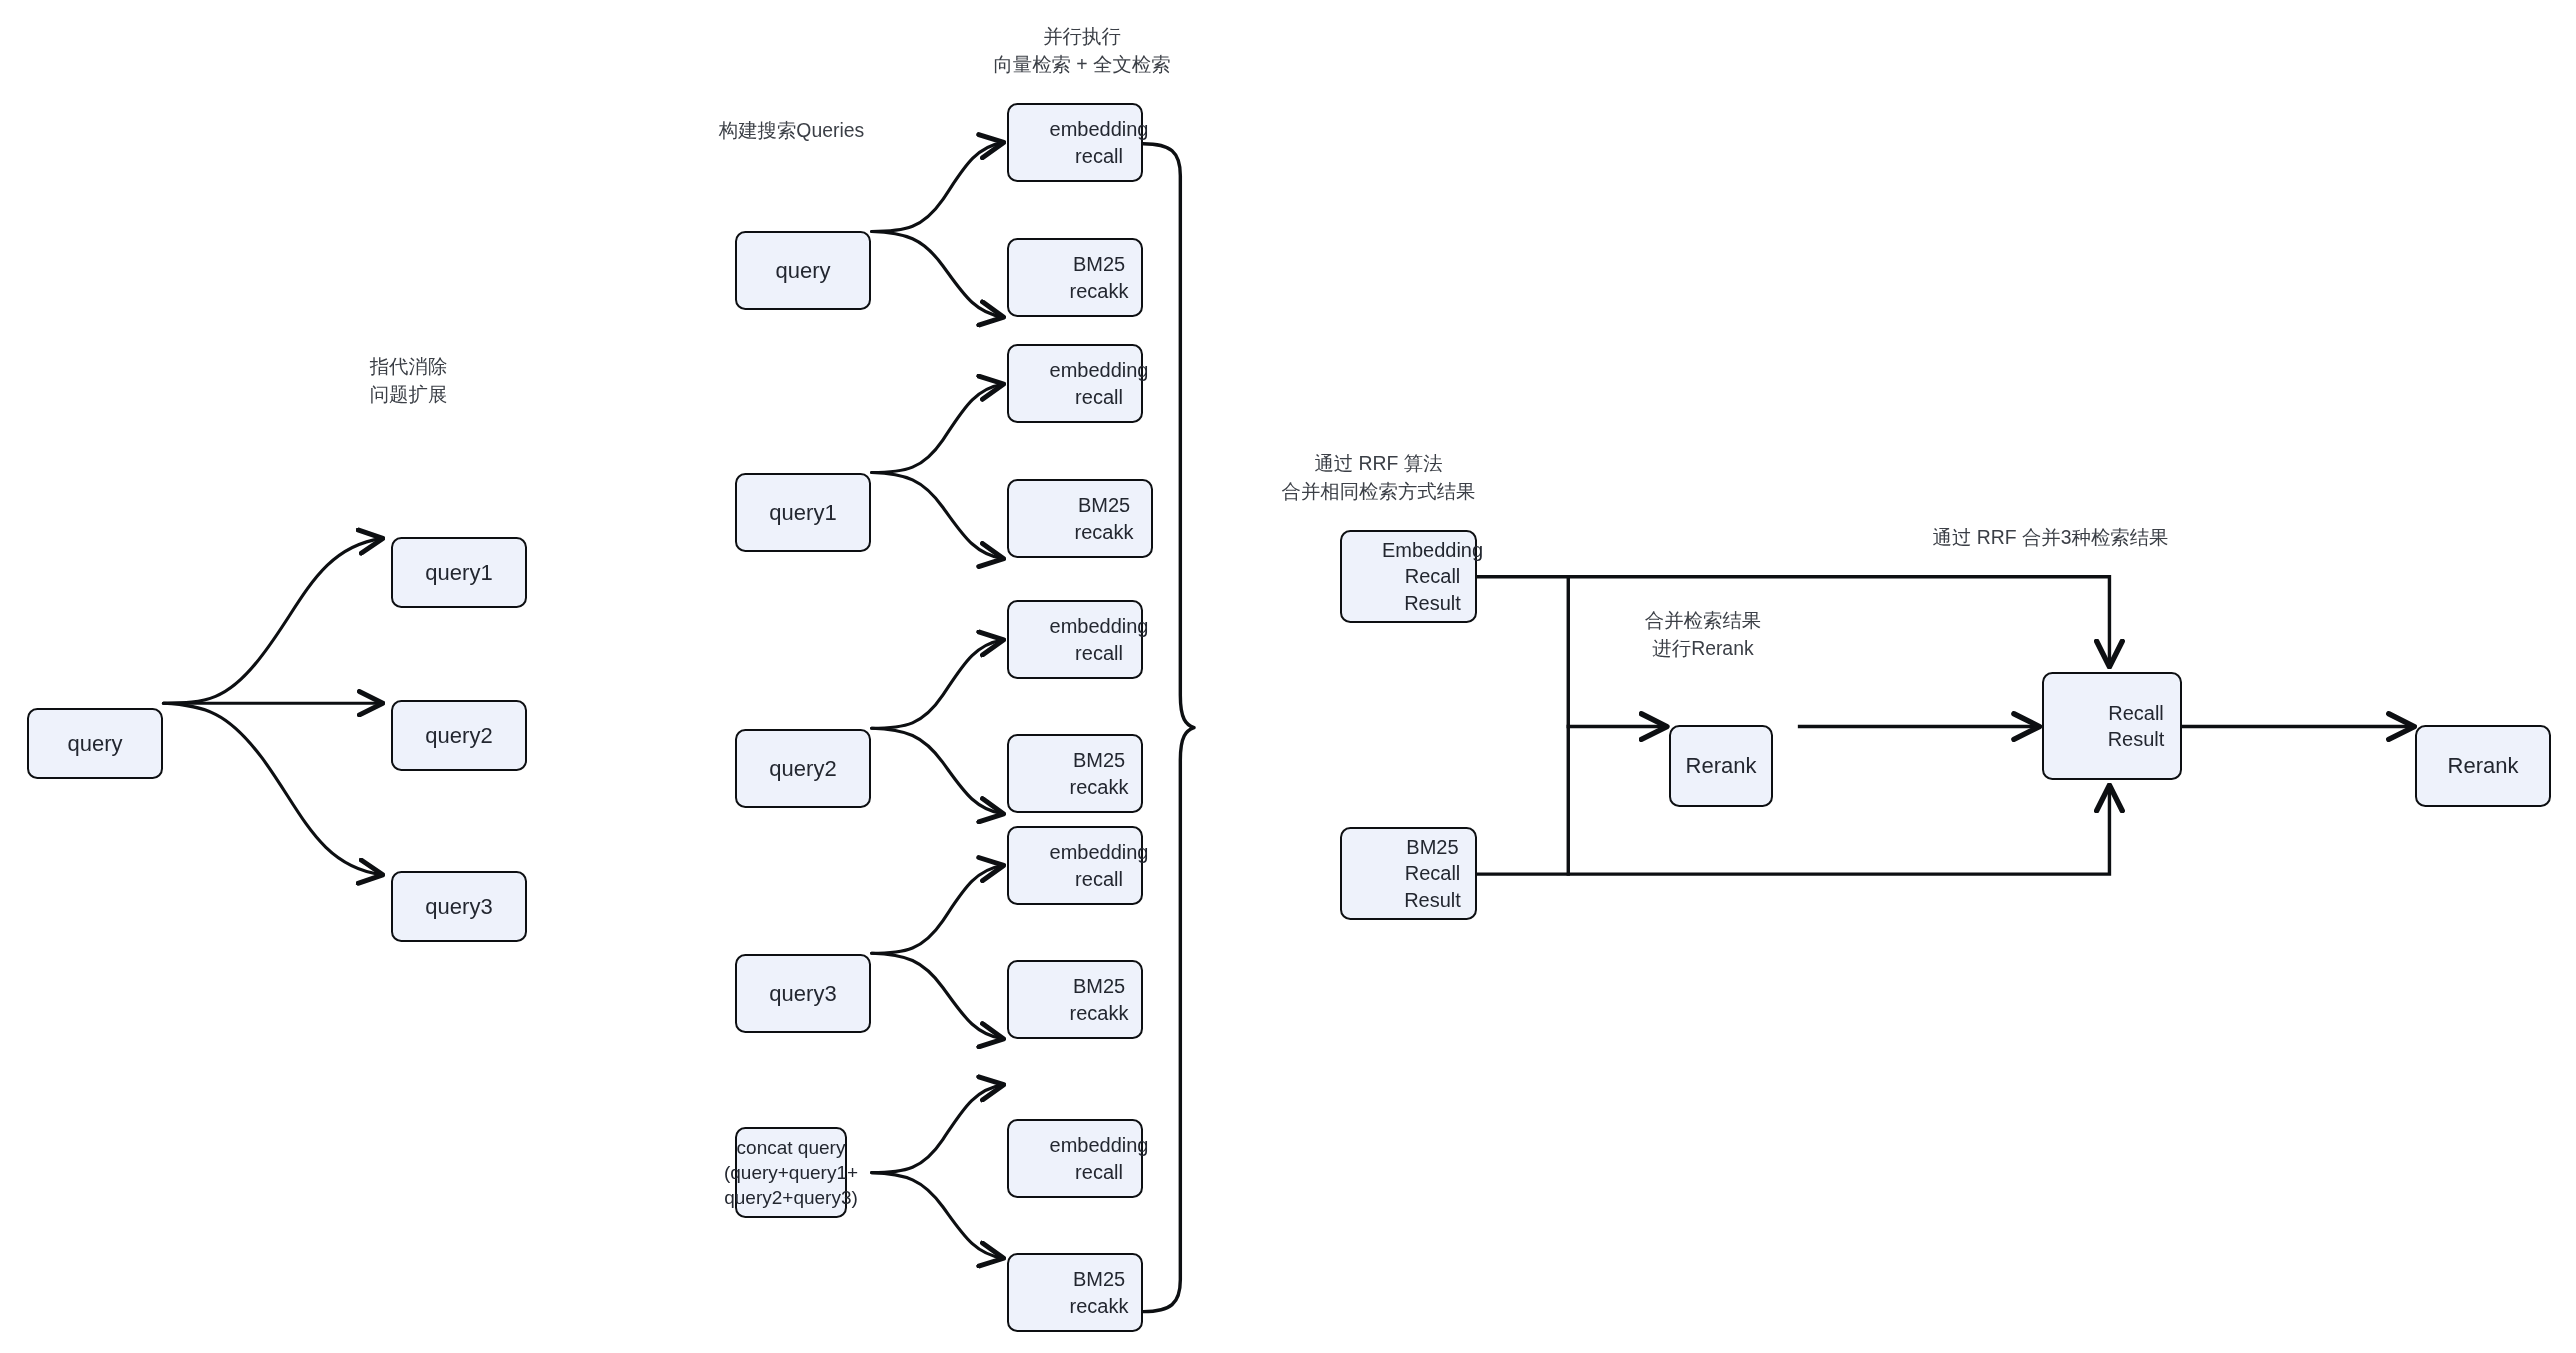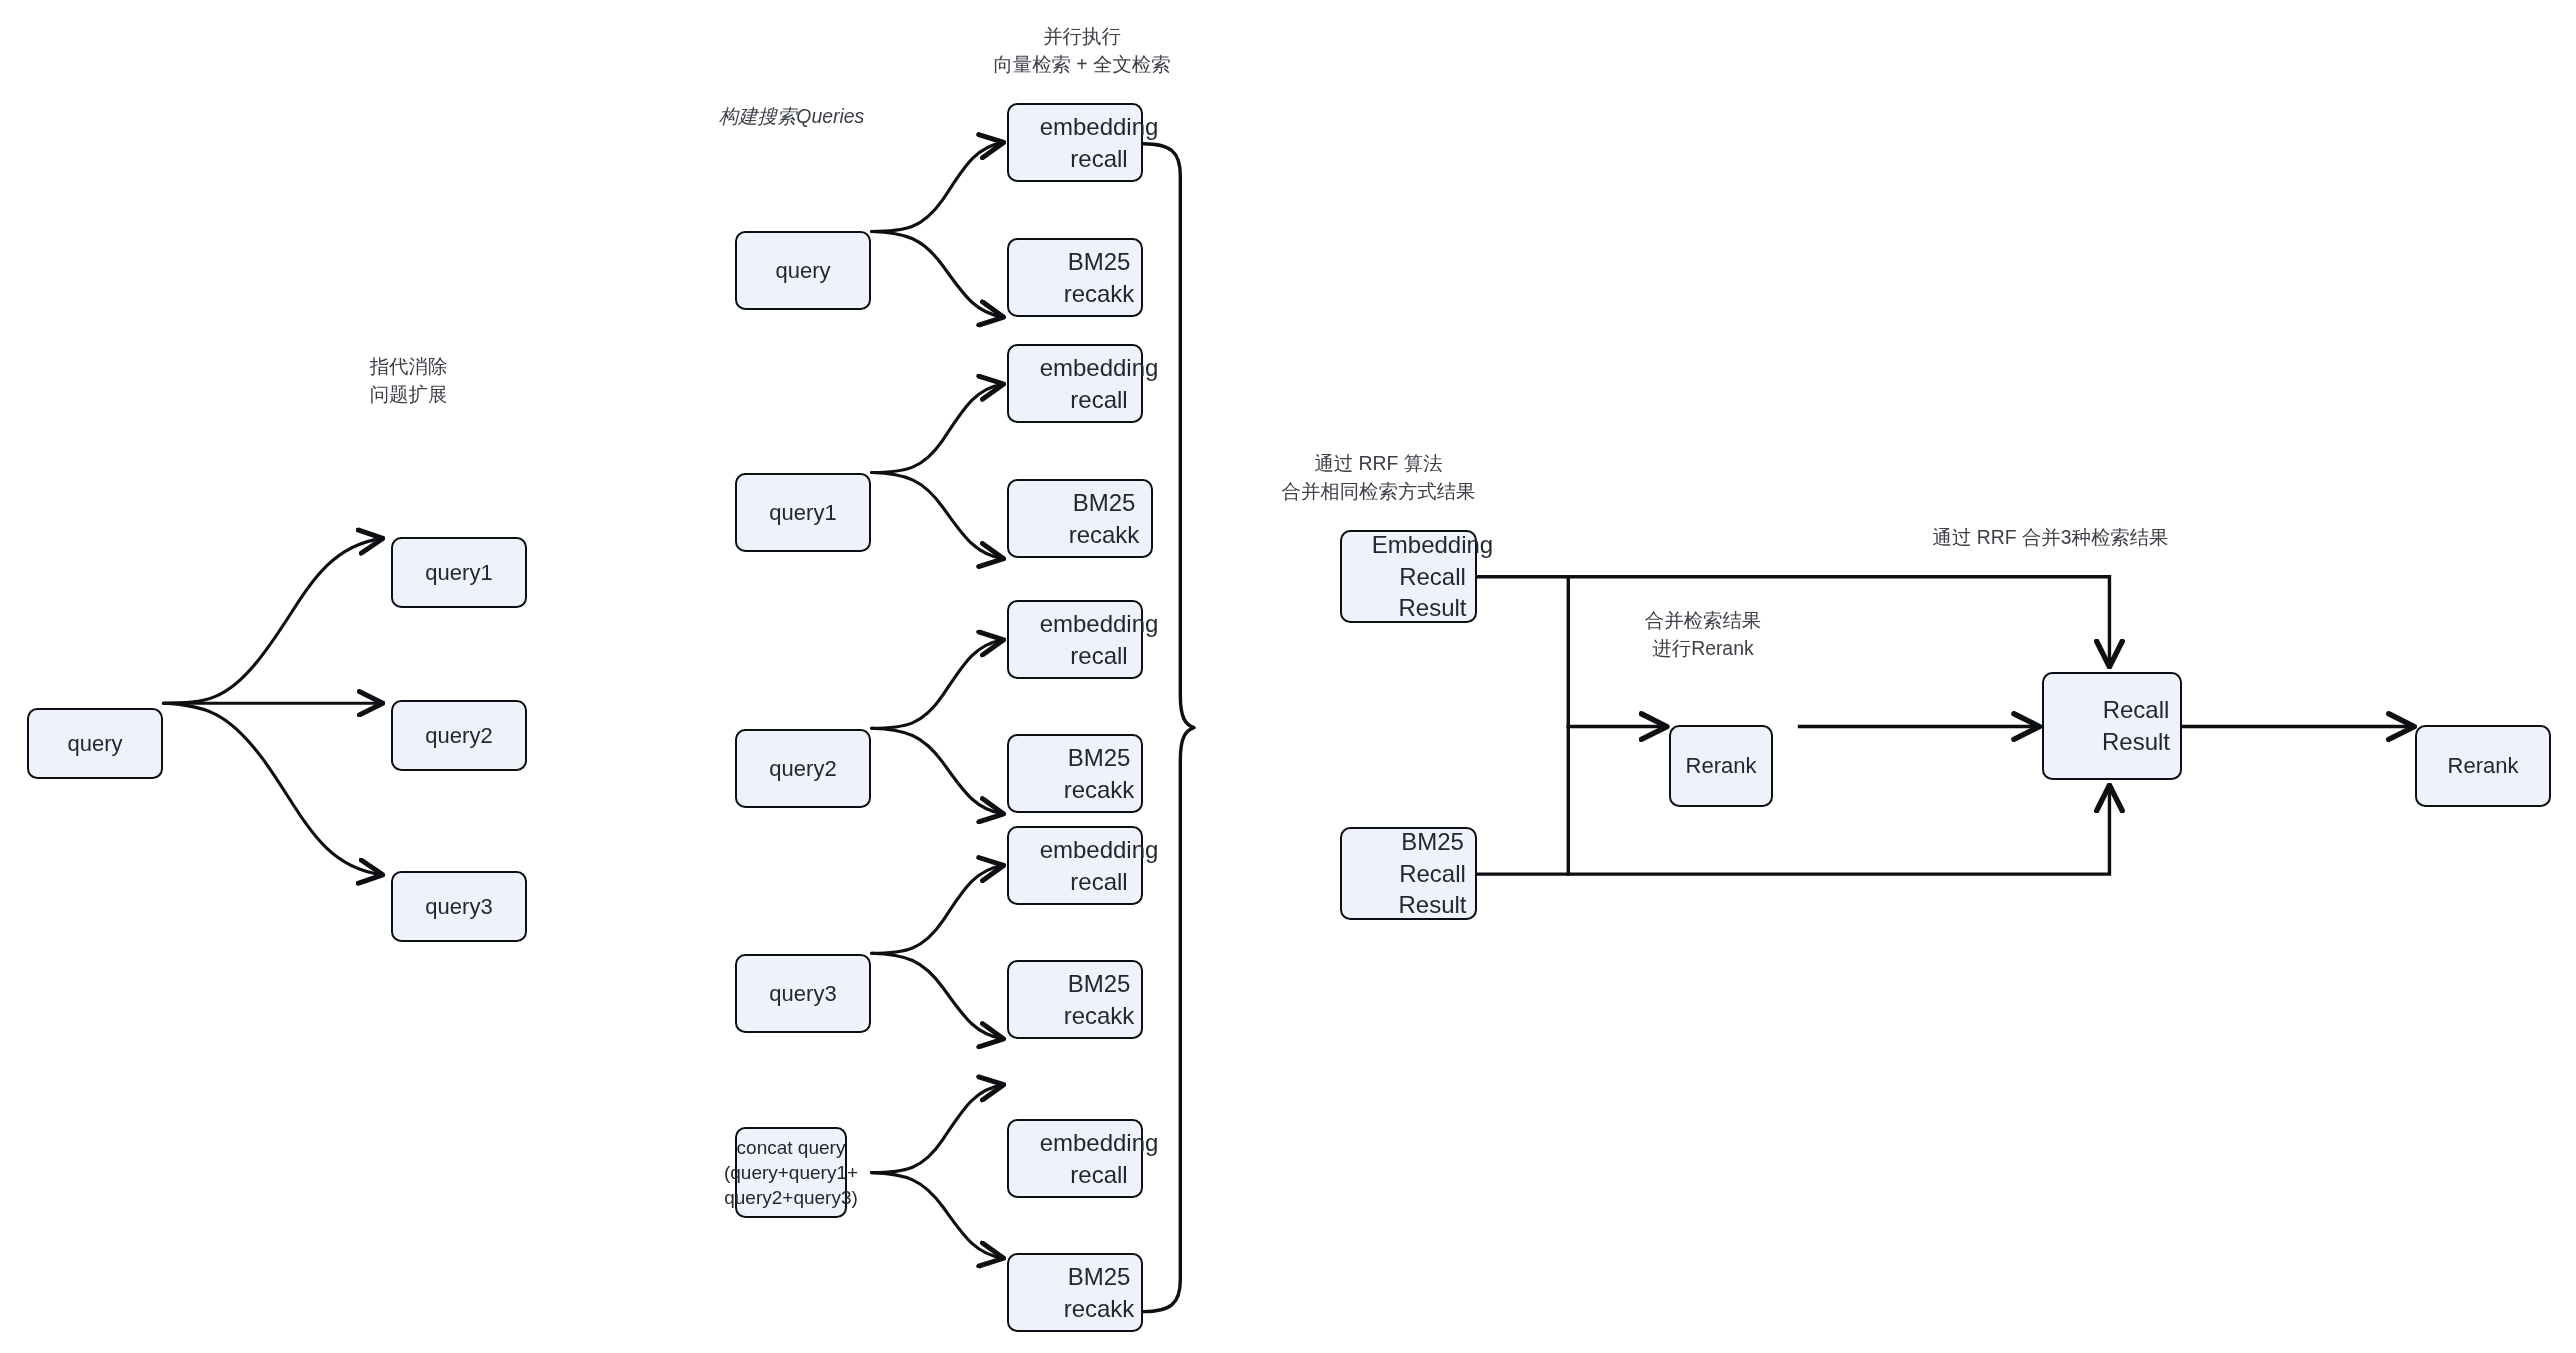--- a/index.html
+++ b/index.html
@@ -30,21 +30,21 @@
     display:flex;
     align-items:center;
     justify-content:center;
     text-align:center;
     color:#232730;
     line-height:1.32;
     white-space:pre-line;
     z-index:3;
   }
   .node.sm{font-size:19px;}
-  .node.md{font-size:24px;padding-left:48px;}
+  .node.md{font-size:20px;padding-left:48px;}
   .node.lg{font-size:22px;margin-top:40px;}
   .caption{
     position:absolute;
     color:#3b3f46;
     font-size:19.4px;
     line-height:1.42;
     white-space:pre-line;
     text-align:center;
     z-index:4;
   }
@@ -98,21 +98,21 @@
       <path d="M 2753 1012 L 2753 1534"></path>
       <path d="M 2753 1275 L 2924 1275" marker-end="url(#ah)"></path>
       <path d="M 3159 1275 L 3578 1275" marker-end="url(#ah)"></path>
       <path d="M 3829 1275 L 4236 1275" marker-end="url(#ah)"></path>
     </g>
   </svg>
 
   <div class="caption" style="left:346px; top:353px; width:125px;">指代消除
 问题扩展</div>
 
-  <div class="caption" style="left:672px; top:103px; width:239px;font-style:italic;">构建搜索Queries</div>
+  <div class="caption" style="left:672px; top:117px; width:239px;">构建搜索Queries</div>
 
   <div class="caption" style="left:1236px; top:450px; width:285px;">通过 RRF 算法
 合并相同检索方式结果</div>
 
   <div class="caption" style="left:934px; top:23px; width:296px;">并行执行
 向量检索 + 全文检索</div>
 
   <div class="caption" style="left:1595px; top:607px; width:216px;">合并检索结果
 进行Rerank</div>
 

